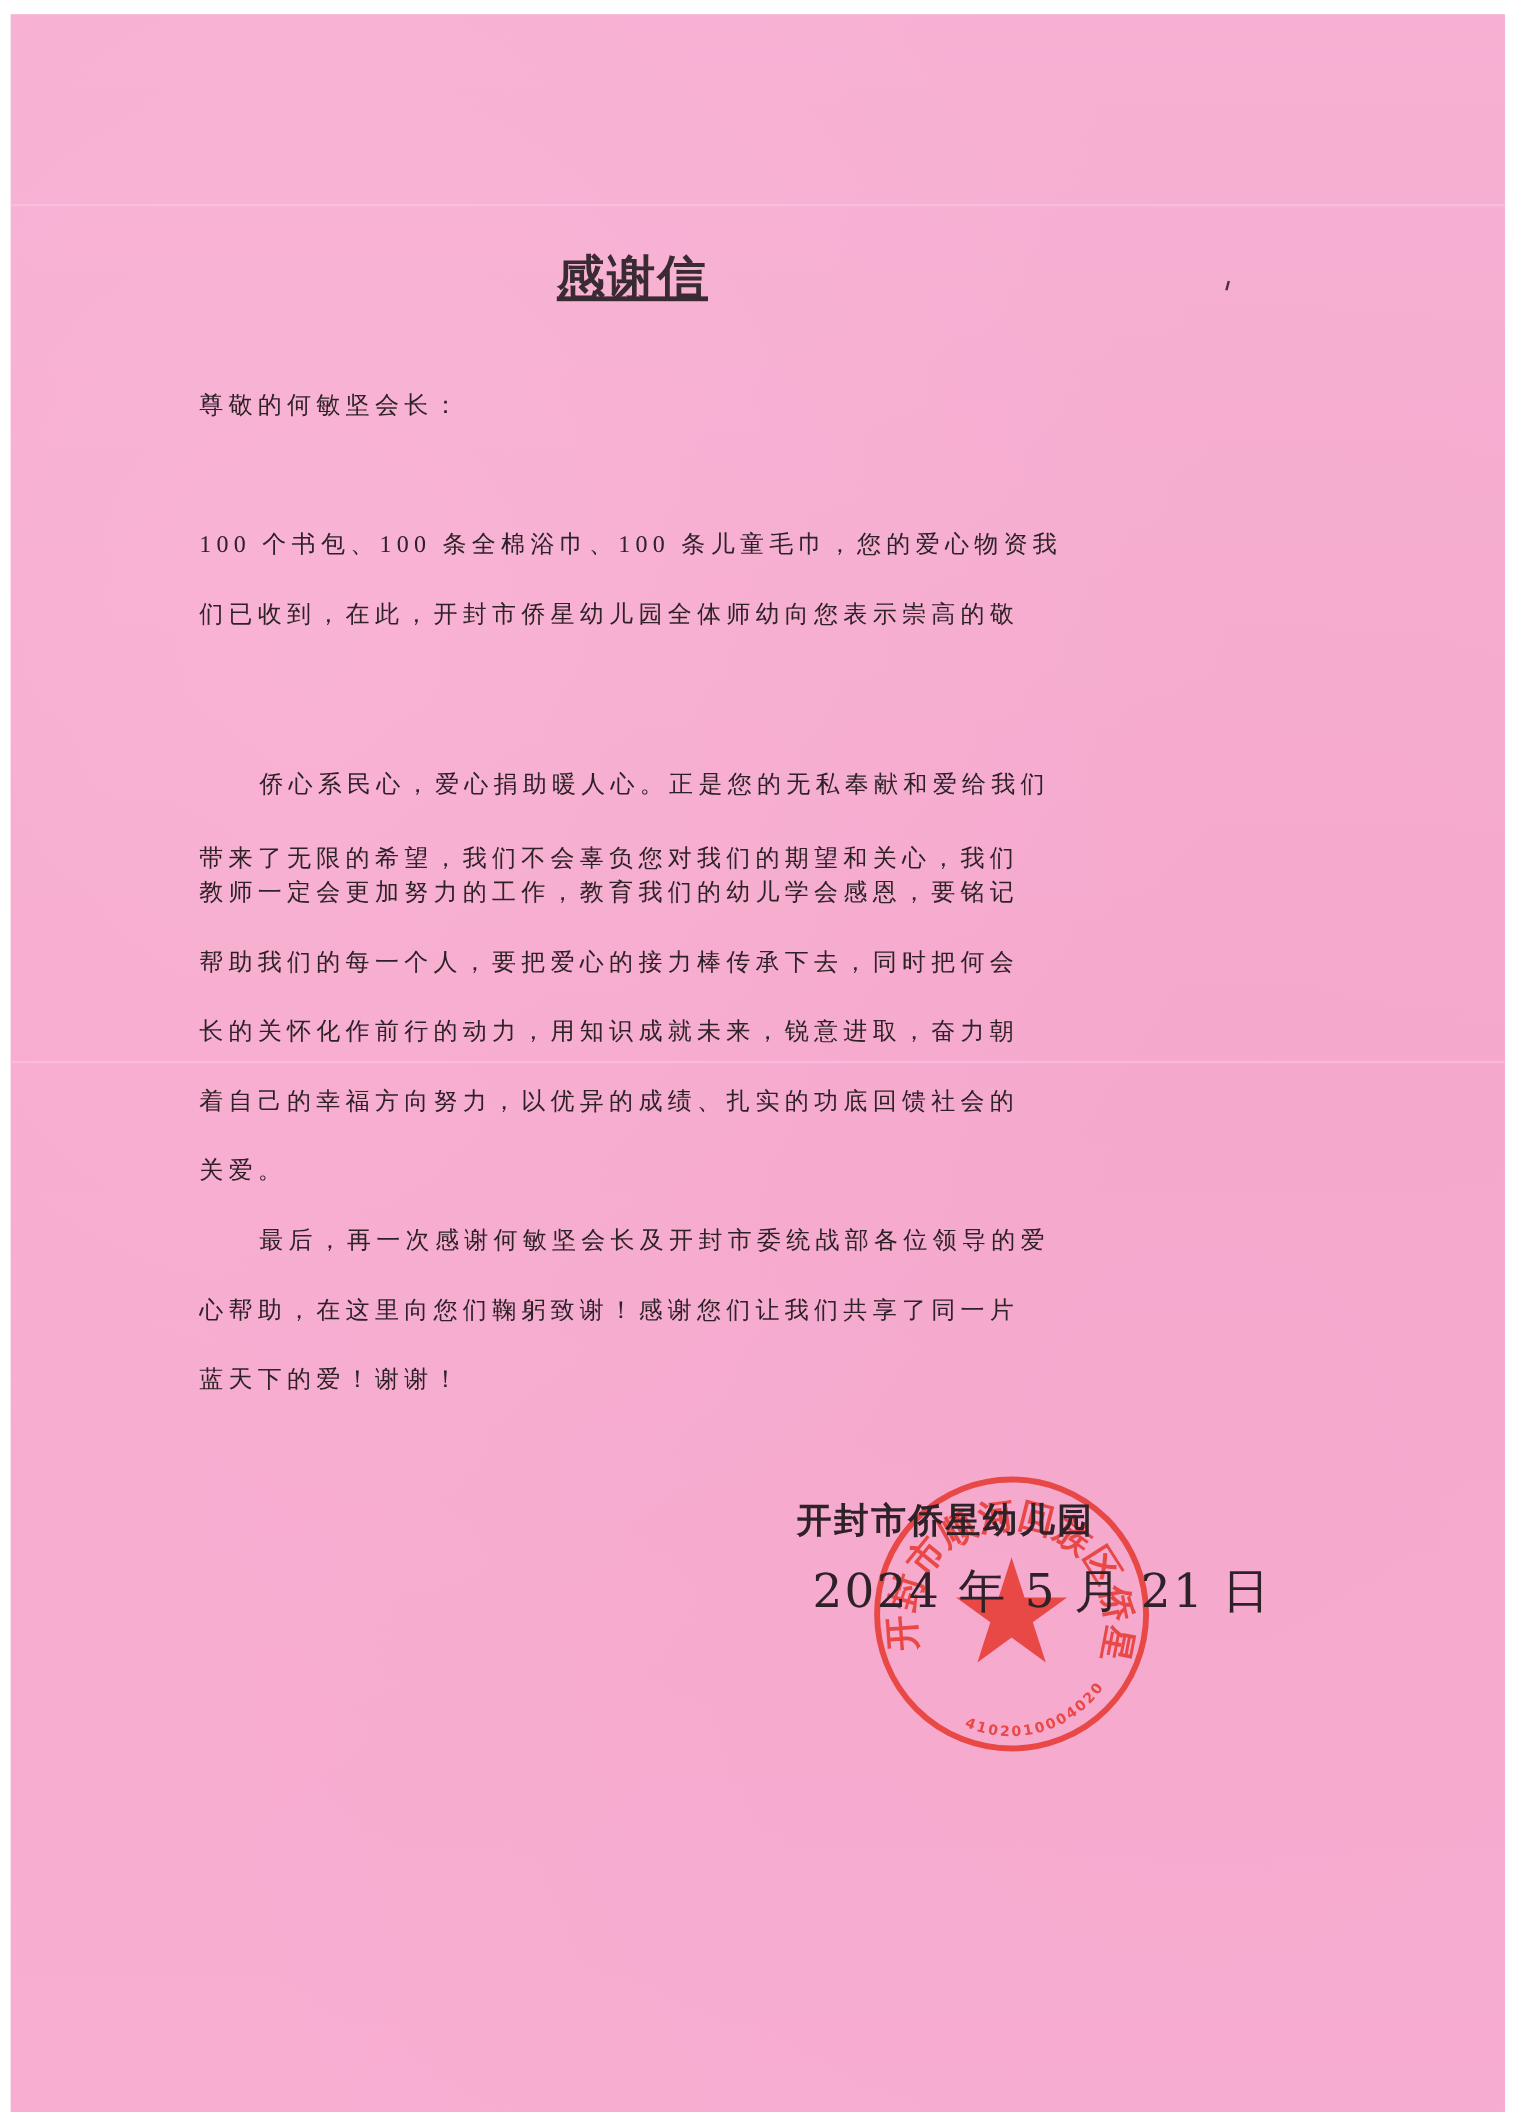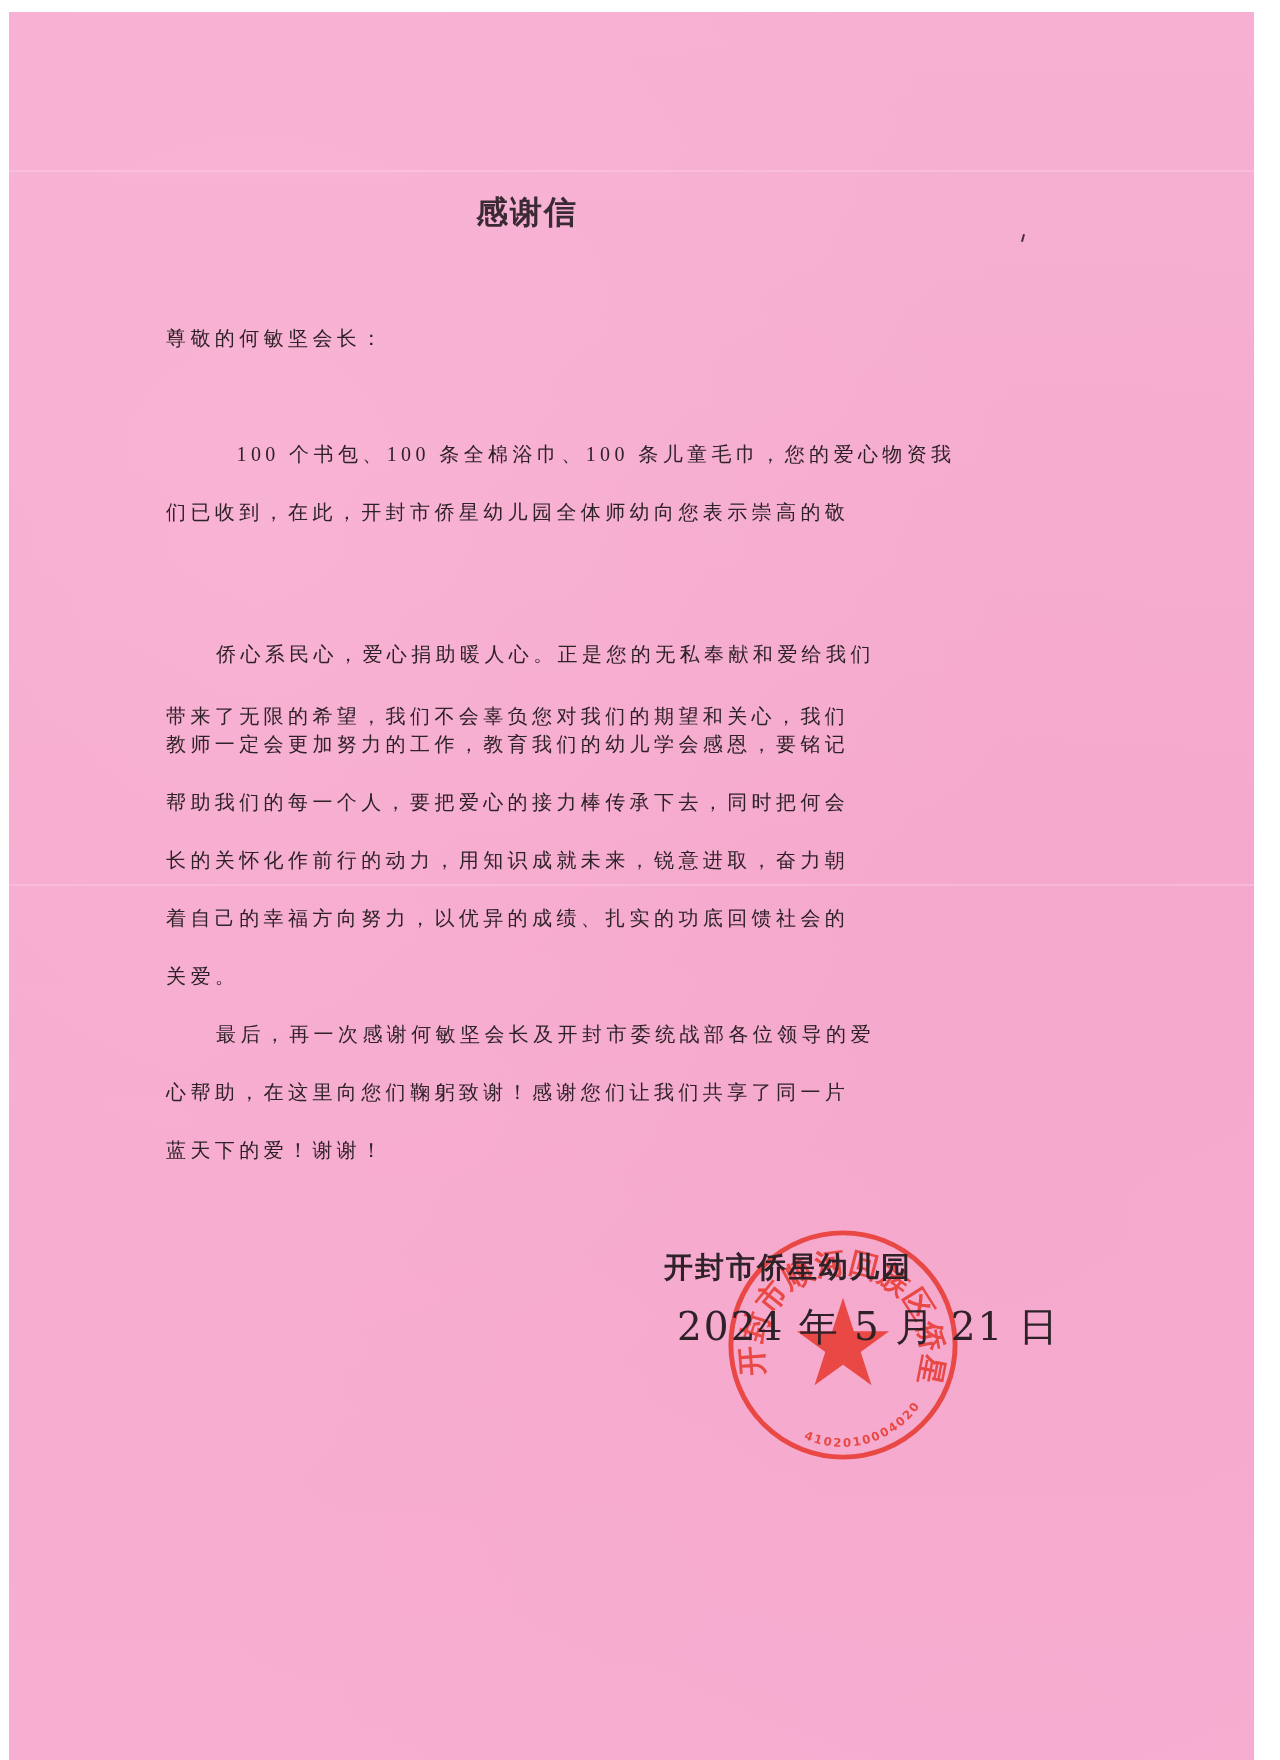--- a/index.html
+++ b/index.html
@@ -30,26 +30,27 @@
       position: absolute;
       left: 0;
       width: 100%;
       height: 2px;
       background: rgba(255,205,230,0.45);
     }
     .title {
       position: absolute;
       left: 0;
       width: 1036px;
-      top: 179px;
+      top: 192px;
       text-align: center;
-      font-size: 32px;
+      font-size: 40px;
       font-weight: bold;
       color: #3a2a33;
       letter-spacing: 2px;
+      text-decoration: underline;
     }
     .line {
       position: absolute;
       left: 157px;
       width: 860px;
       font-size: 20px;
       line-height: 40px;
       color: #2e2228;
       white-space: nowrap;
       letter-spacing: 4.4px;
@@ -103,21 +104,21 @@
 
   <div class="fold-line" style="top:158px;"></div>
   <div class="fold-line" style="top:872px;"></div>
 
   <div class="stray-mark"></div>
 
   <div class="title">感谢信</div>
 
   <div class="line" style="top:306px;">尊敬的何敏坚会长：</div>
 
-  <div class="line" style="top:422px;text-align:center;">100 个书包、100 条全棉浴巾、100 条儿童毛巾，您的爱心物资我</div>
+  <div class="line" style="top:422px;">100 个书包、100 条全棉浴巾、100 条儿童毛巾，您的爱心物资我</div>
   <div class="line" style="top:480px;">们已收到，在此，开封市侨星幼儿园全体师幼向您表示崇高的敬</div>
 
   <div class="line indent" style="top:596px;margin-top:26px;">侨心系民心，爱心捐助暖人心。正是您的无私奉献和爱给我们</div>
   <div class="line" style="top:684px;">带来了无限的希望，我们不会辜负您对我们的期望和关心，我们</div>
   <div class="line" style="top:712px;">教师一定会更加努力的工作，教育我们的幼儿学会感恩，要铭记</div>
   <div class="line" style="top:770px;">帮助我们的每一个人，要把爱心的接力棒传承下去，同时把何会</div>
   <div class="line" style="top:828px;">长的关怀化作前行的动力，用知识成就未来，锐意进取，奋力朝</div>
   <div class="line" style="top:886px;">着自己的幸福方向努力，以优异的成绩、扎实的功底回馈社会的</div>
   <div class="line" style="top:944px;">关爱。</div>
 

